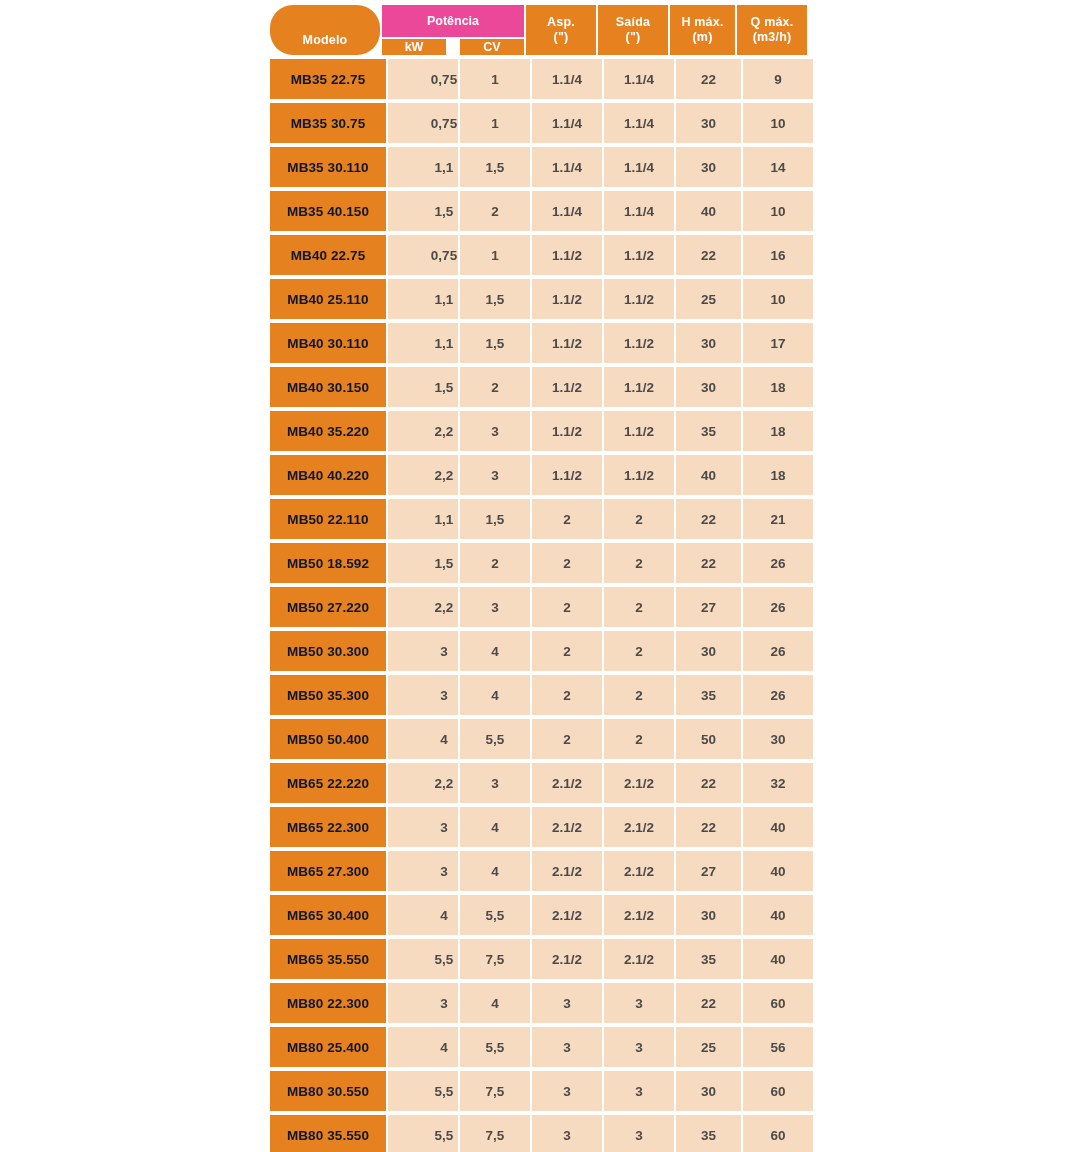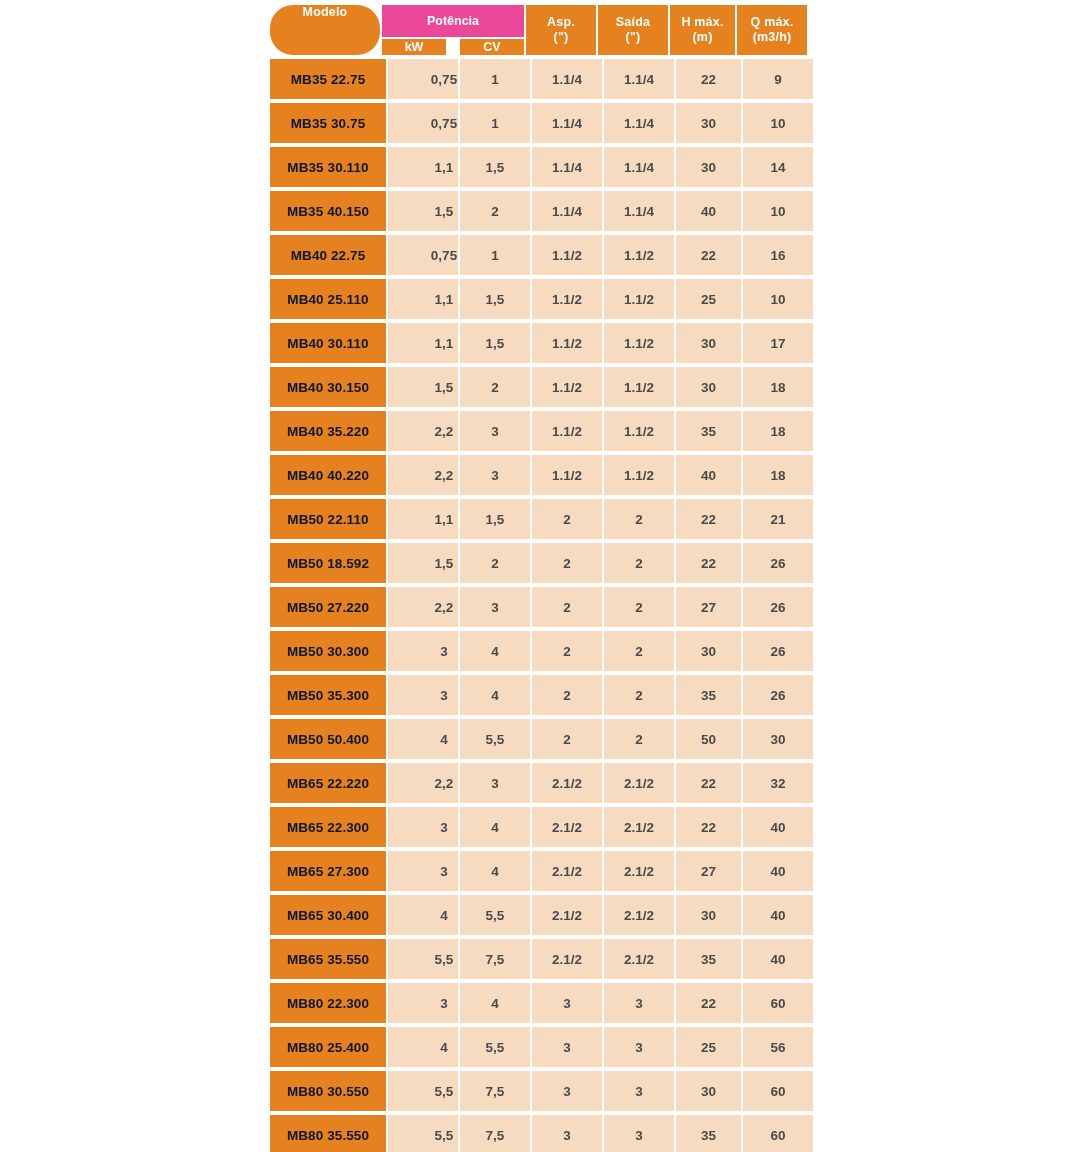--- a/index.html
+++ b/index.html
@@ -42,21 +42,21 @@
     letter-spacing: .2px;
     box-sizing: border-box;
   }
   .th .sub {
     font-weight: bold;
   }
 
   
   .th-modelo {
     width: 110px;
-    justify-content: flex-start;
+    justify-content: flex-end;
     padding-bottom: 7px;
     border-radius: 23px;
   }
 
   
   .th-group {
     width: 142px;
     background: transparent;
     display: flex;
     flex-direction: column;

